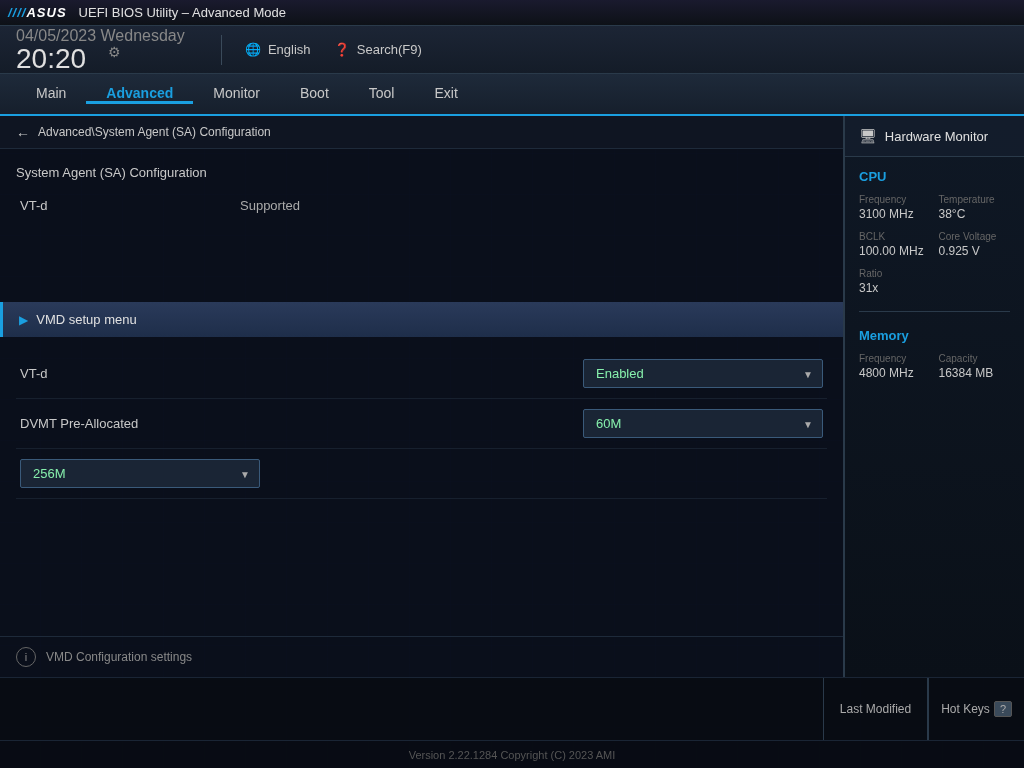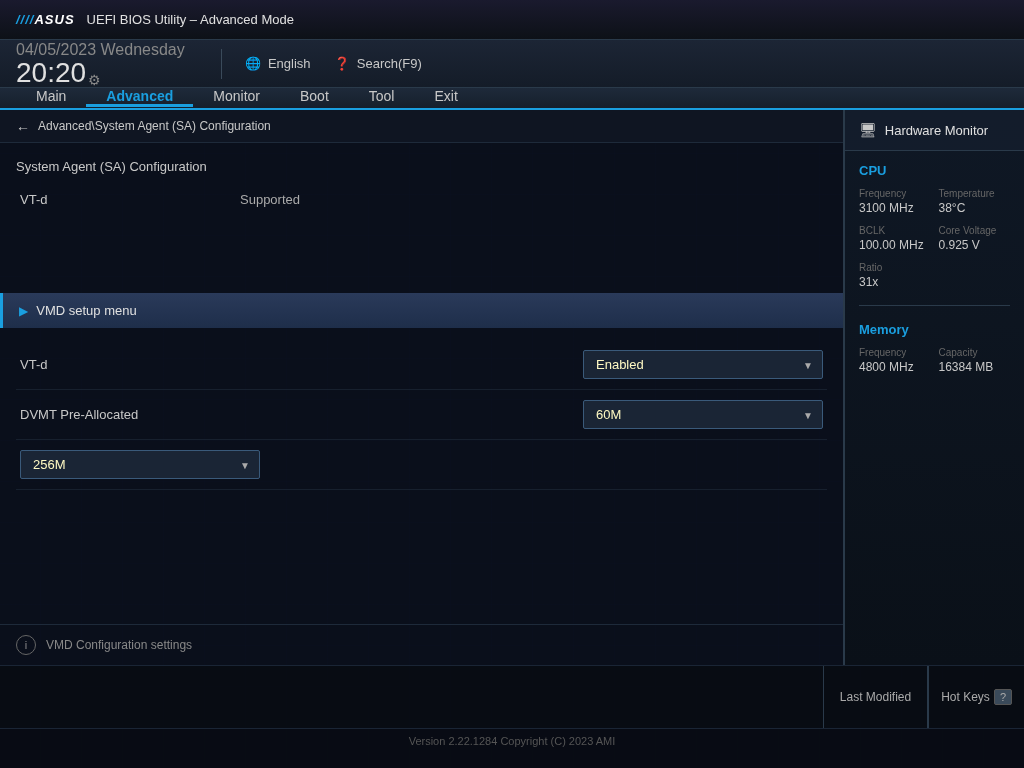--- a/index.html
+++ b/index.html
@@ -32,22 +32,22 @@
       height: 768px;
       display: flex;
       flex-direction: column;
     }
 
     
     .header {
       display: flex;
       align-items: center;
       background: linear-gradient(180deg, #1a1a2e 0%, #0d1117 100%);
-      padding: 0 16px;
-      height: 40px;
+      padding: 0 8px;
+      height: 26px;
       border-bottom: 1px solid #2a3a4a;
     }
 
     .asus-logo {
       color: #fff;
       font-weight: 900;
       font-size: 13px;
       letter-spacing: 1px;
       margin-right: 12px;
       font-style: italic;
@@ -81,22 +81,22 @@
       font-size: 16px;
       color: #888;
     }
 
     .time-display {
       font-size: 28px;
       font-weight: 300;
       color: #e0e0e0;
       line-height: 1;
       display: flex;
-      align-items: flex-end;
-      gap: 2px;
+      align-items: flex-start;
+      gap: 22px;
     }
 
     .gear-icon-small {
       font-size: 14px;
       color: #888;
       cursor: pointer;
     }
 
     .topbar-divider {
       width: 1px;
@@ -124,24 +124,24 @@
       font-size: 13px;
       cursor: pointer;
       padding: 4px 8px;
       border-radius: 3px;
       margin-left: 8px;
     }
 
     
     .nav-tabs {
       display: flex;
-      align-items: flex-start;
+      align-items: flex-end;
       background: linear-gradient(180deg, #1e2a3a 0%, #161f2c 100%);
-      padding: 0 16px;
-      height: 22px;
+      padding: 12px 16px;
+      height: 42px;
       border-bottom: 2px solid #1a9fe0;
     }
 
     .nav-tab {
       display: flex;
       align-items: center;
       padding: 0 20px;
       font-size: 14px;
       cursor: pointer;
       color: #c8c8c8;
@@ -259,21 +259,21 @@
 
     .dropdown-wrapper {
       position: relative;
       width: 240px;
     }
 
     .dropdown-select {
       width: 100%;
       background: #1a2535;
       border: 1px solid #3a5a7a;
-      color: #fef9c3;
+      color: #86efac;
       font-size: 13px;
       padding: 6px 30px 6px 12px;
       cursor: pointer;
       appearance: none;
       -webkit-appearance: none;
       border-radius: 2px;
     }
 
     .dropdown-arrow {
       position: absolute;
@@ -368,25 +368,25 @@
     }
 
     .info-text {
       font-size: 12px;
       color: #888;
     }
 
     
     .version-bar {
       display: flex;
-      align-items: flex-start;
+      align-items: center;
       justify-content: center;
       background: rgba(8, 12, 20, 0.95);
       padding: 6px 4px;
-      height: 40px;
+      height: 28px;
       border-top: 1px solid #1a2535;
     }
 
     .version-text {
       font-size: 11px;
       color: #555;
     }
 
     .monitor-icon {
       font-size: 14px;

